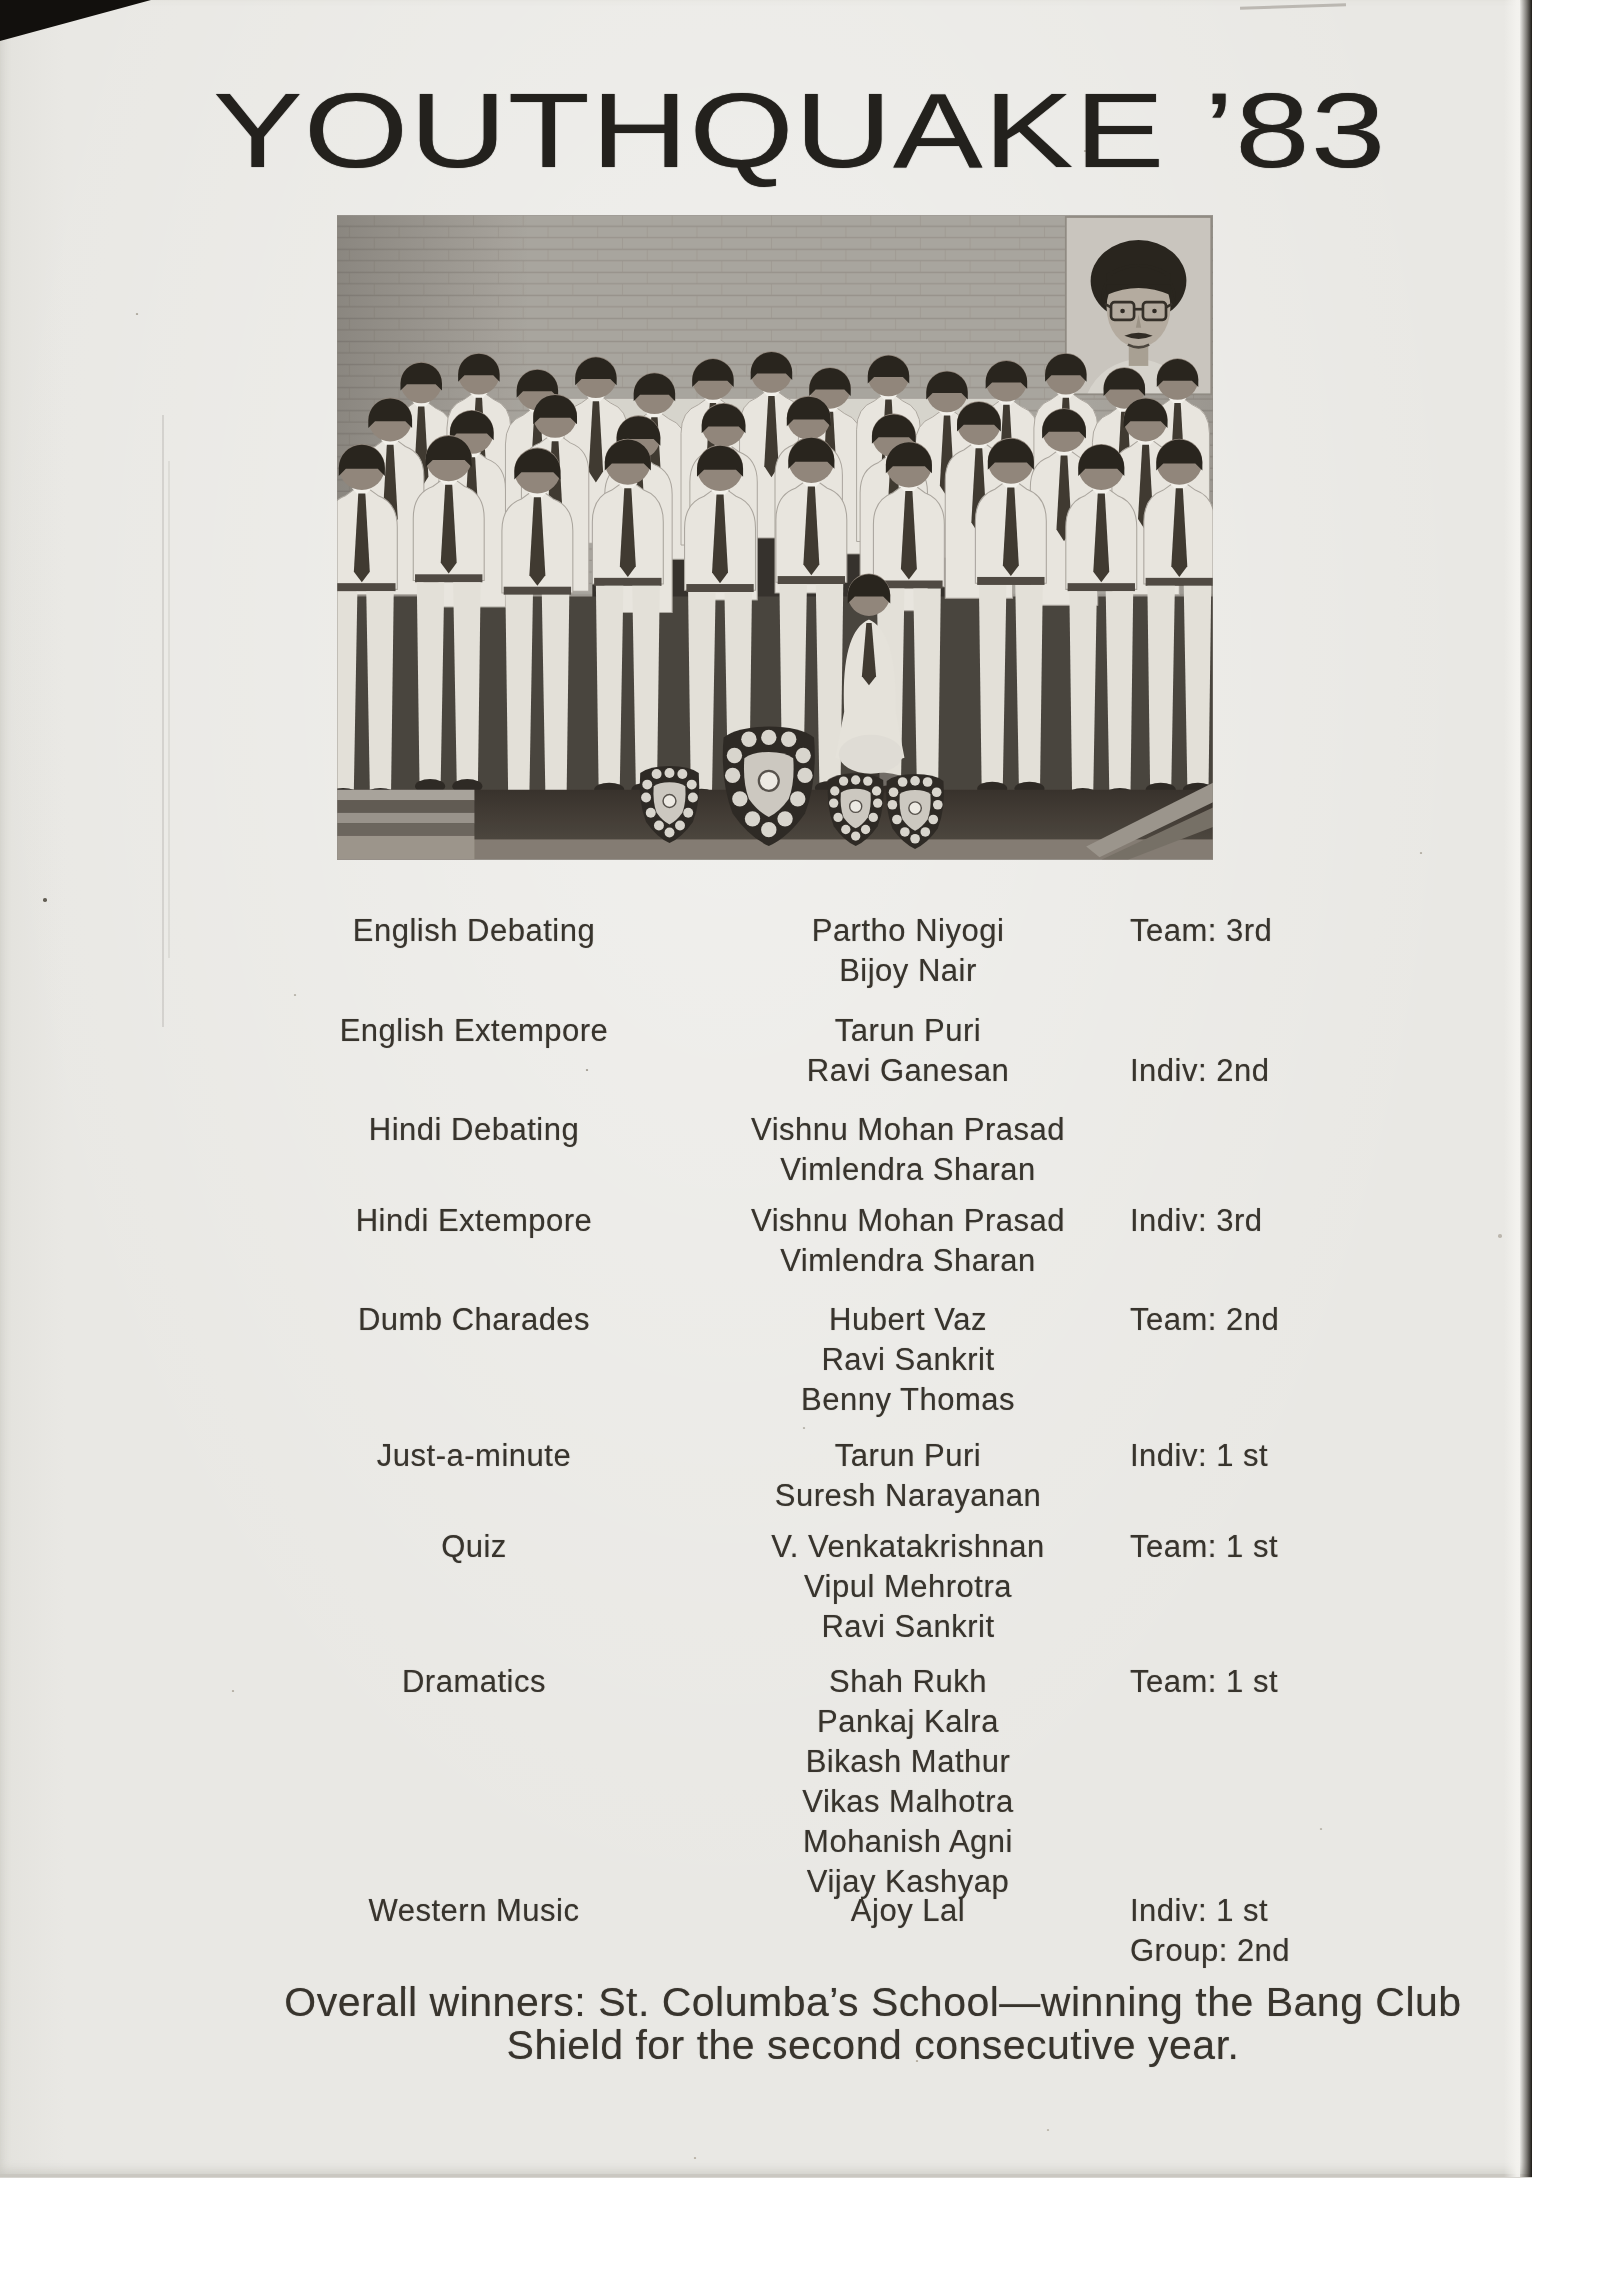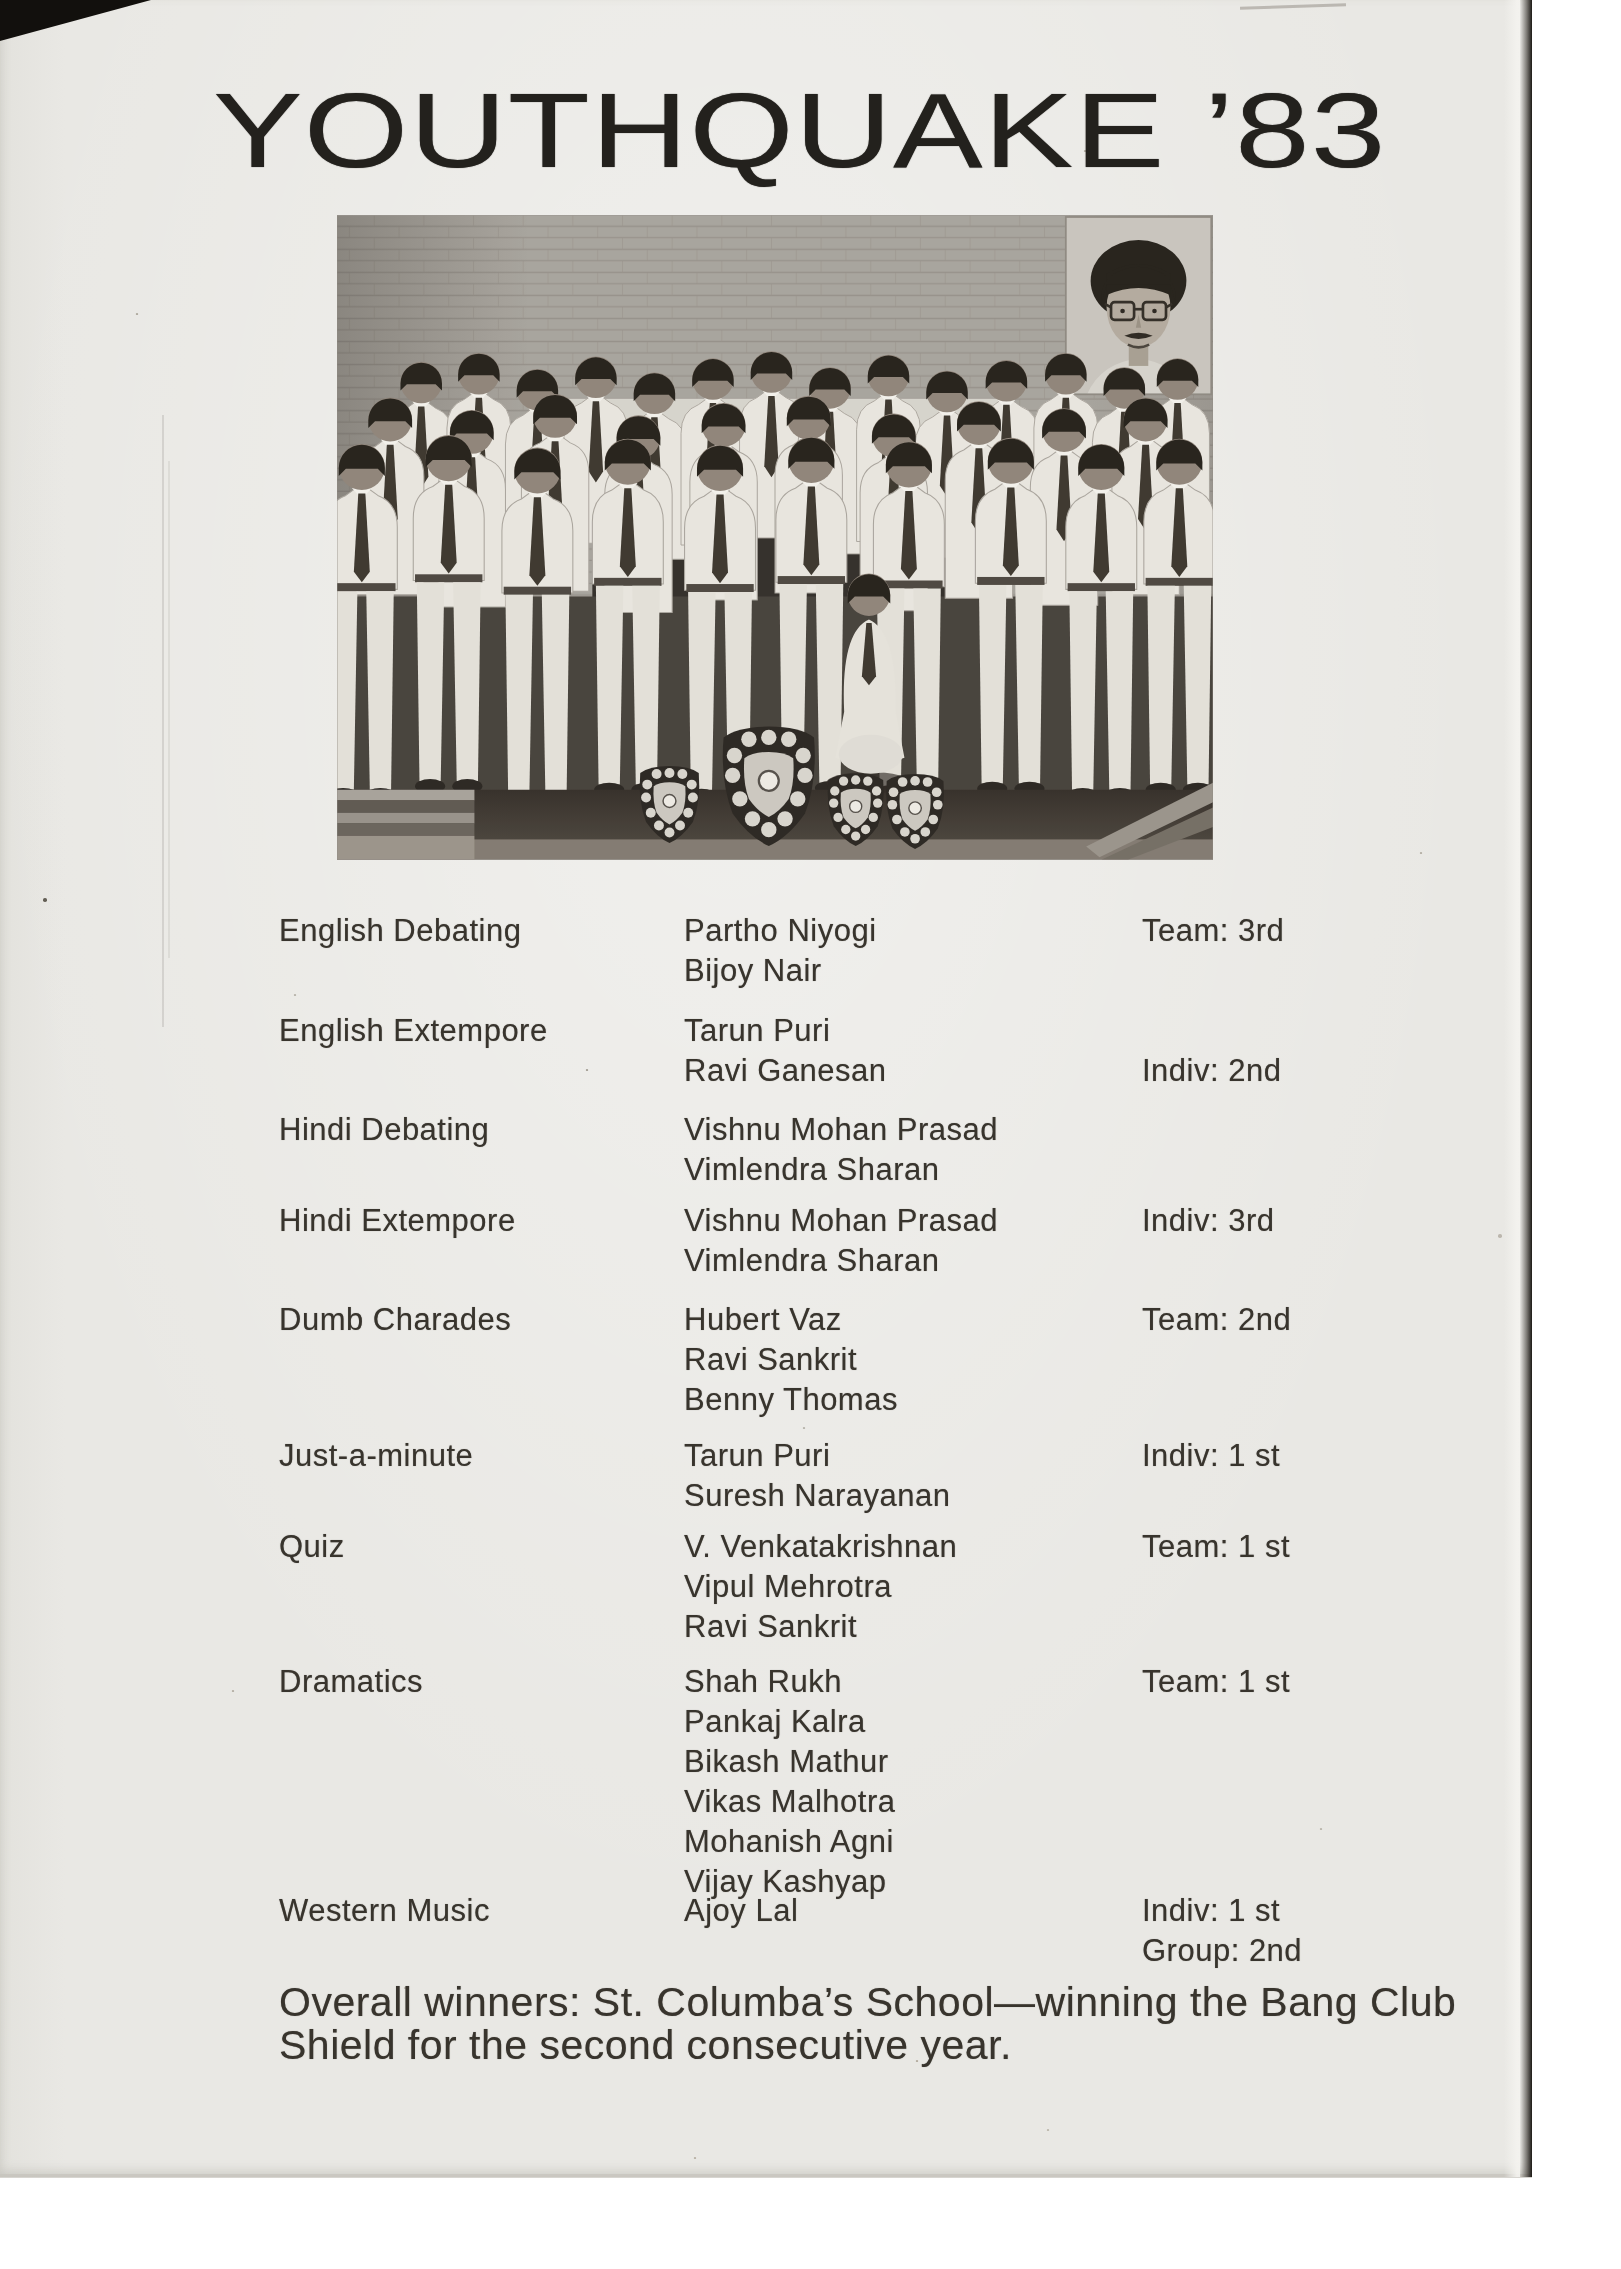--- a/index.html
+++ b/index.html
@@ -54,22 +54,22 @@
   .photo svg{display:block;}
   
   .events{position:absolute;left:279px;top:0;width:1179px;height:2270px;
           font-size:31px;line-height:40px;color:#38342d;letter-spacing:0.5px;
           text-shadow:0 0 0.9px rgba(56,52,45,.5);}
   .event-row{position:absolute;left:0;width:1179px;}
   .ecol{position:absolute;top:0;}
   .c1{left:0;width:390px;}
   .c2{left:405px;width:448px;}
   .c3{left:851px;width:328px;}
-  .line{height:40px;white-space:nowrap;}
-  .result-line{position:absolute;left:12px;white-space:nowrap;}
+  .line{height:40px;white-space:nowrap;text-align:center;}
+  .result-line{position:absolute;left:0;white-space:nowrap;}
   .footer{position:absolute;left:279px;top:1981px;width:1188px;
           font-size:41px;line-height:43px;color:#38342d;letter-spacing:0.5px;
           text-shadow:0 0 0.9px rgba(56,52,45,.5);}
 </style>
 </head>
 <body>
 
 <div class="stage">
   <div class="paper"></div>
   <div class="paper-bottom-edge"></div>

